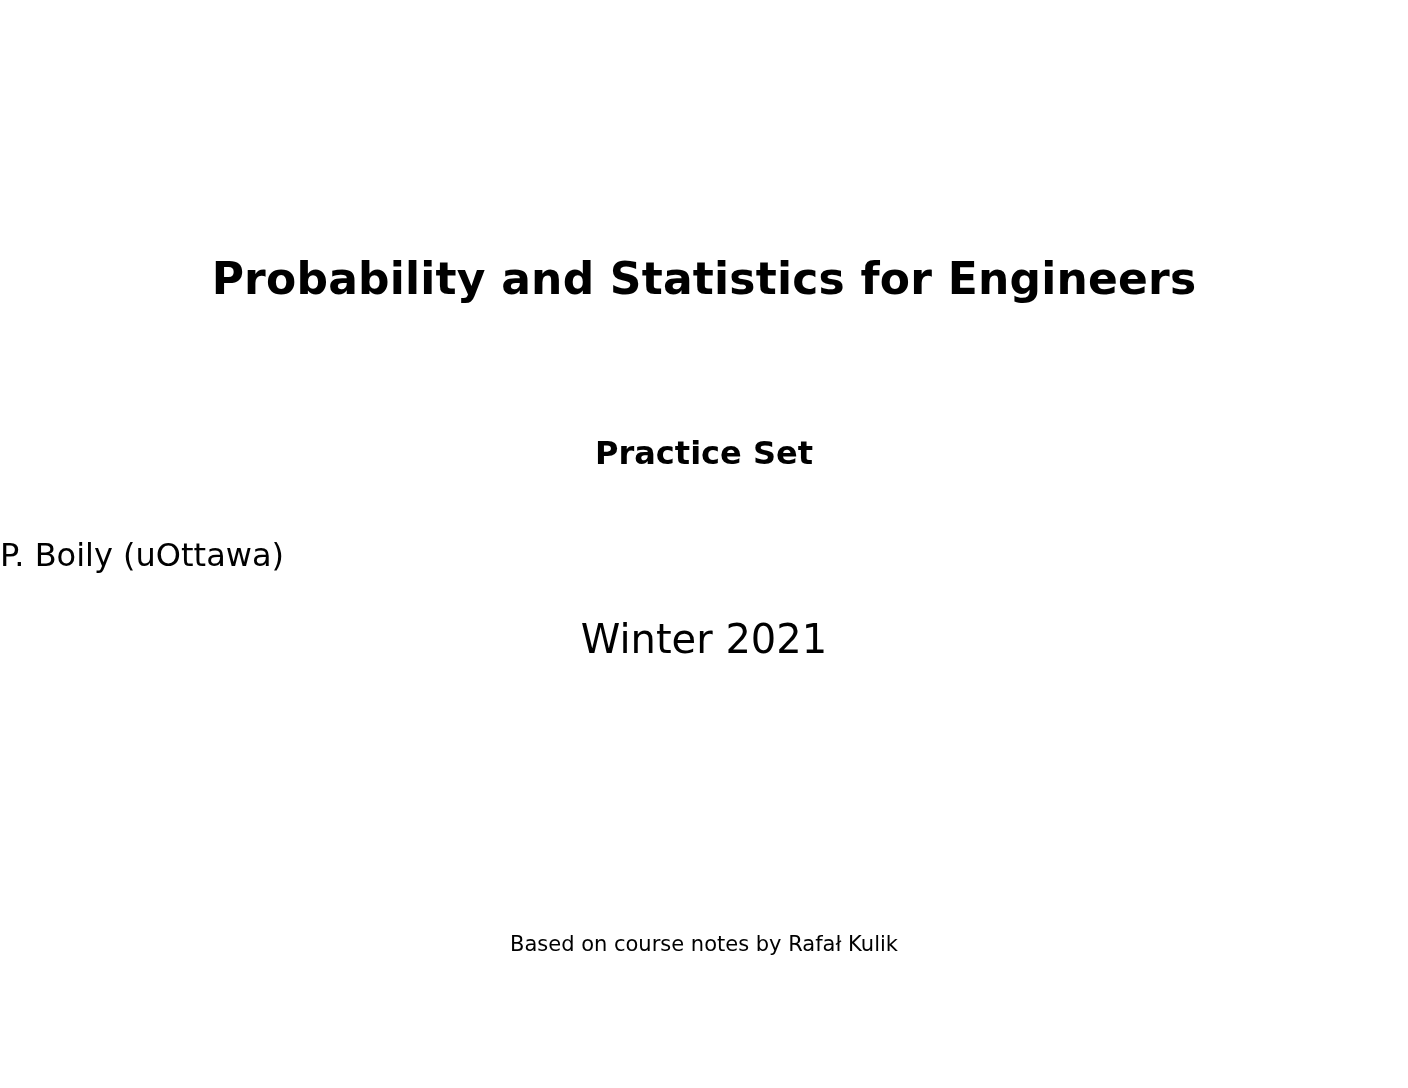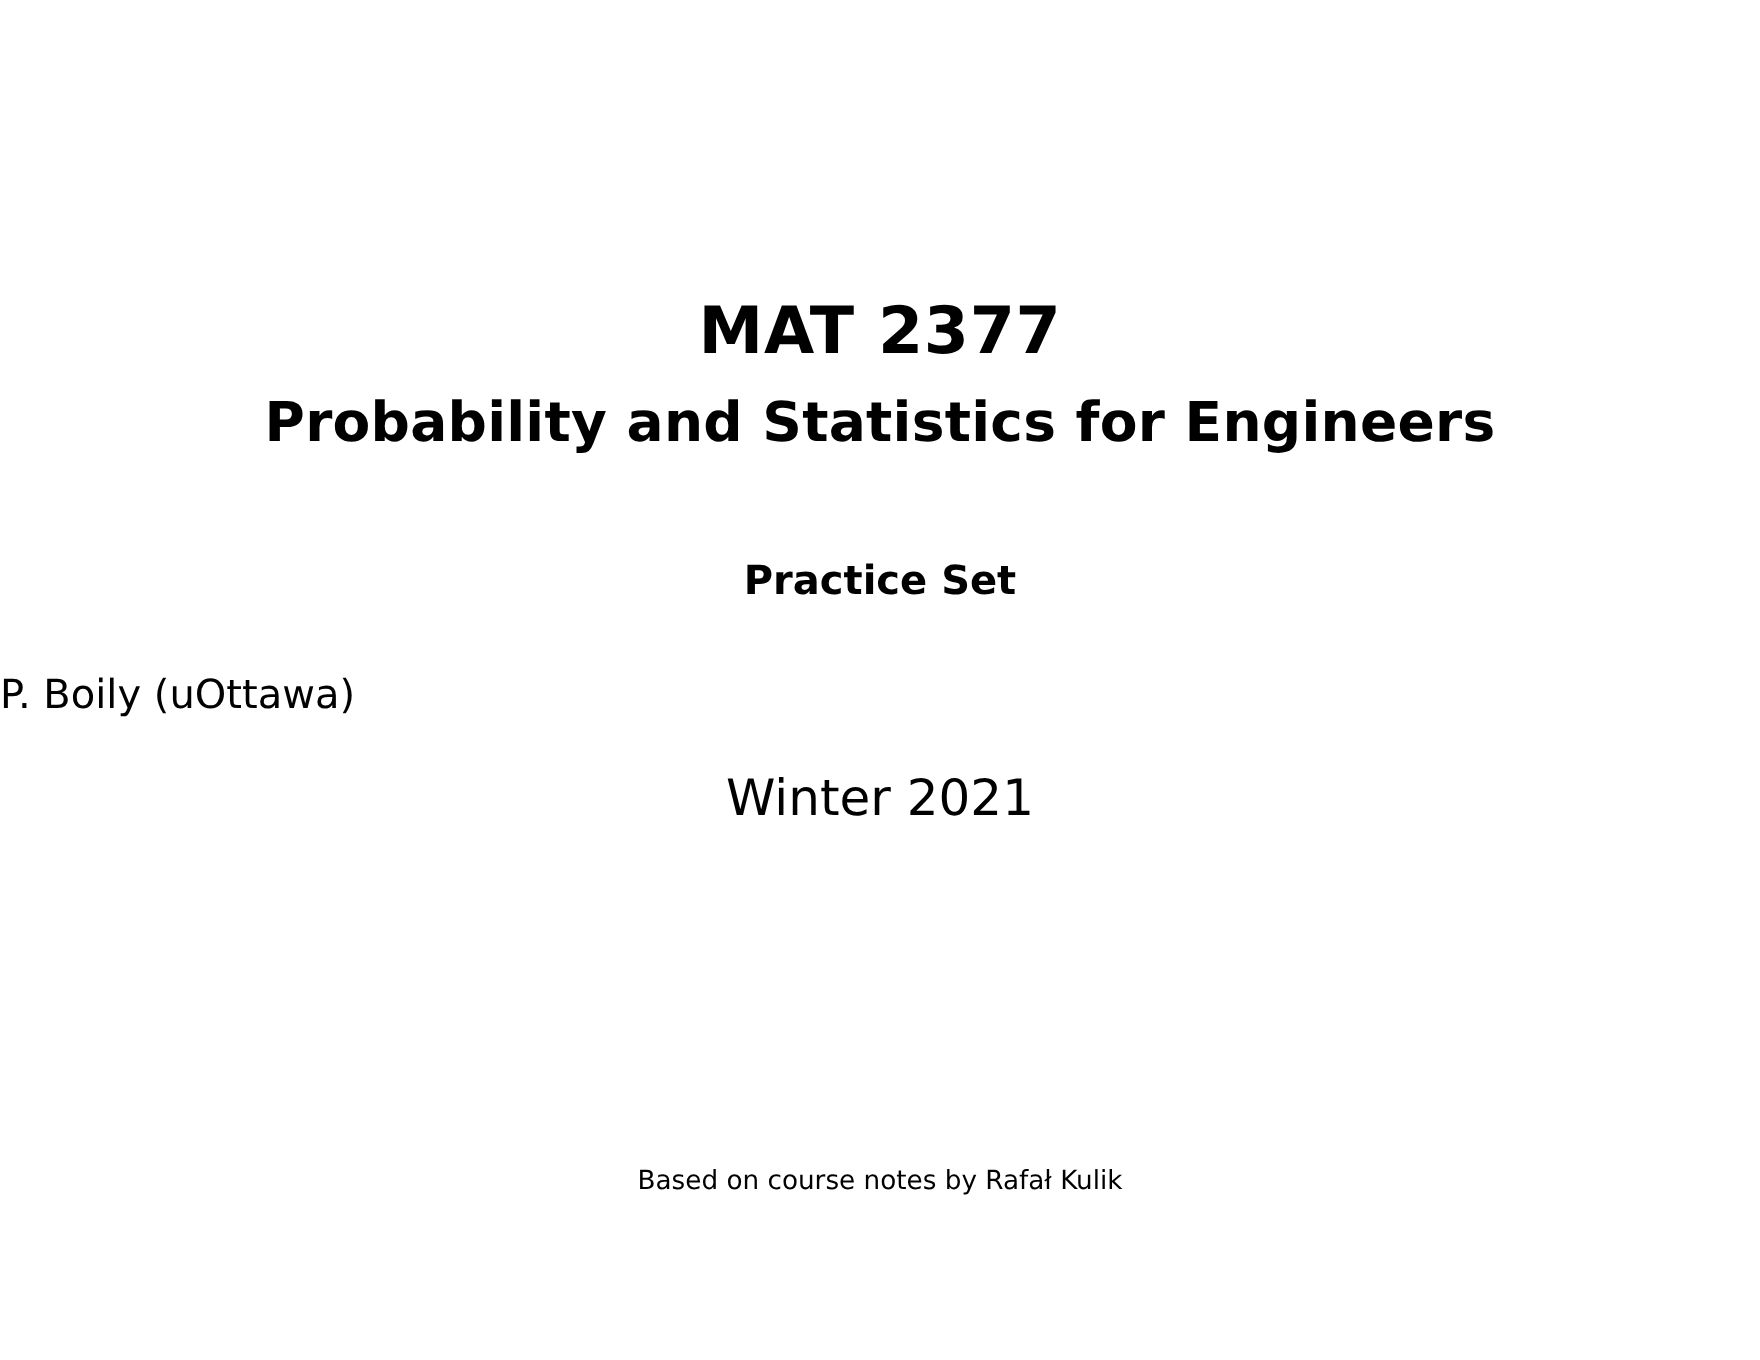--- a/index.html
+++ b/index.html
@@ -33,21 +33,21 @@
   .course-title {
     font-size: 44px;
     font-weight: bold;
     letter-spacing: 0.2px;
     line-height: 1.15;
     margin: 18px 0 0 0;
   }
   .subtitle {
     position: absolute;
     left: 0;
-    top: 445px;
+    top: 434px;
     width: 1408px;
     text-align: center;
     font-size: 32px;
     font-weight: bold;
     margin: 0;
   }
   .author {
     position: absolute;
     left: 0;
     top: 536px;
@@ -76,21 +76,20 @@
     font-weight: normal;
     margin: 0;
   }
 </style>
 </head>
 <body>
 
 <div class="page">
 
   <div class="title-block">
-    <h1 class="course-code">MAT 2377</h1>
     <h1 class="course-title">Probability and Statistics for Engineers</h1>
   </div>
 
   <h2 class="subtitle">Practice Set</h2>
 
   <p class="author">P. Boily (uOttawa)</p>
 
   <p class="date">Winter 2021</p>
 
   <p class="footnote">Based on course notes by Rafał Kulik</p>

